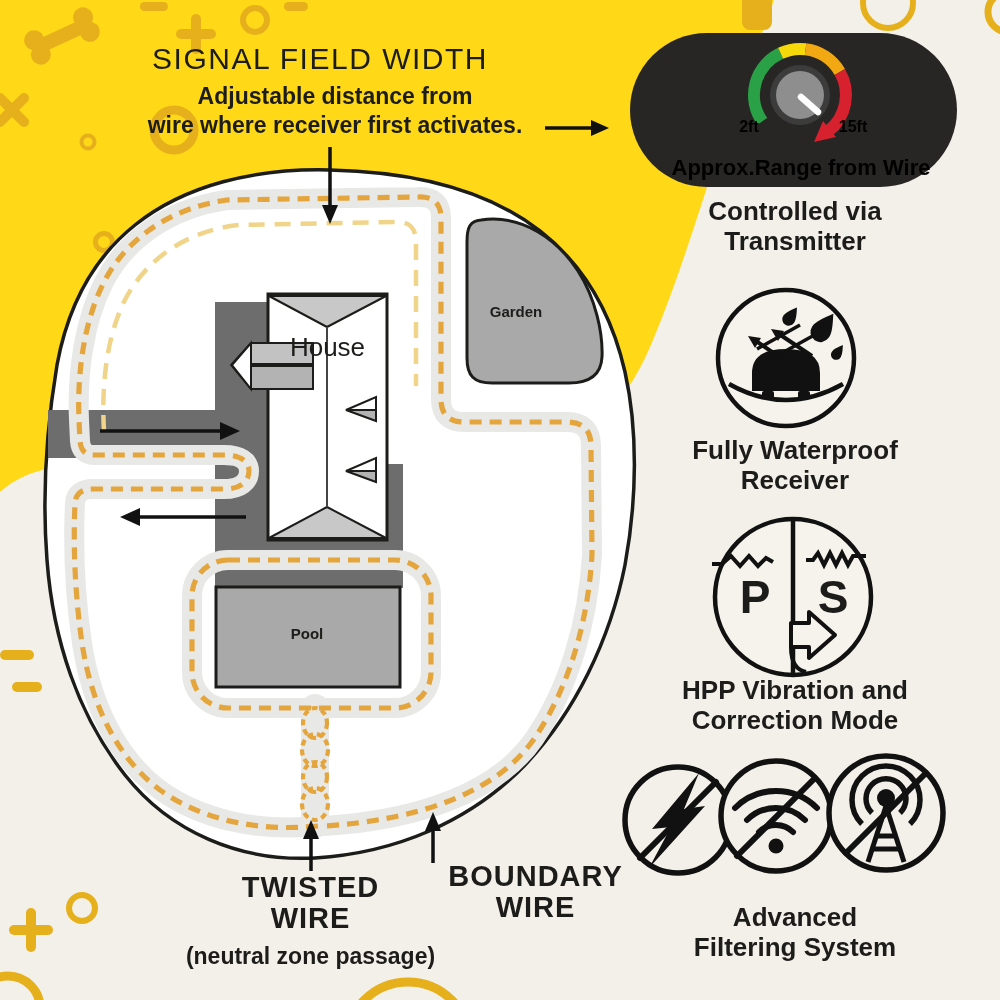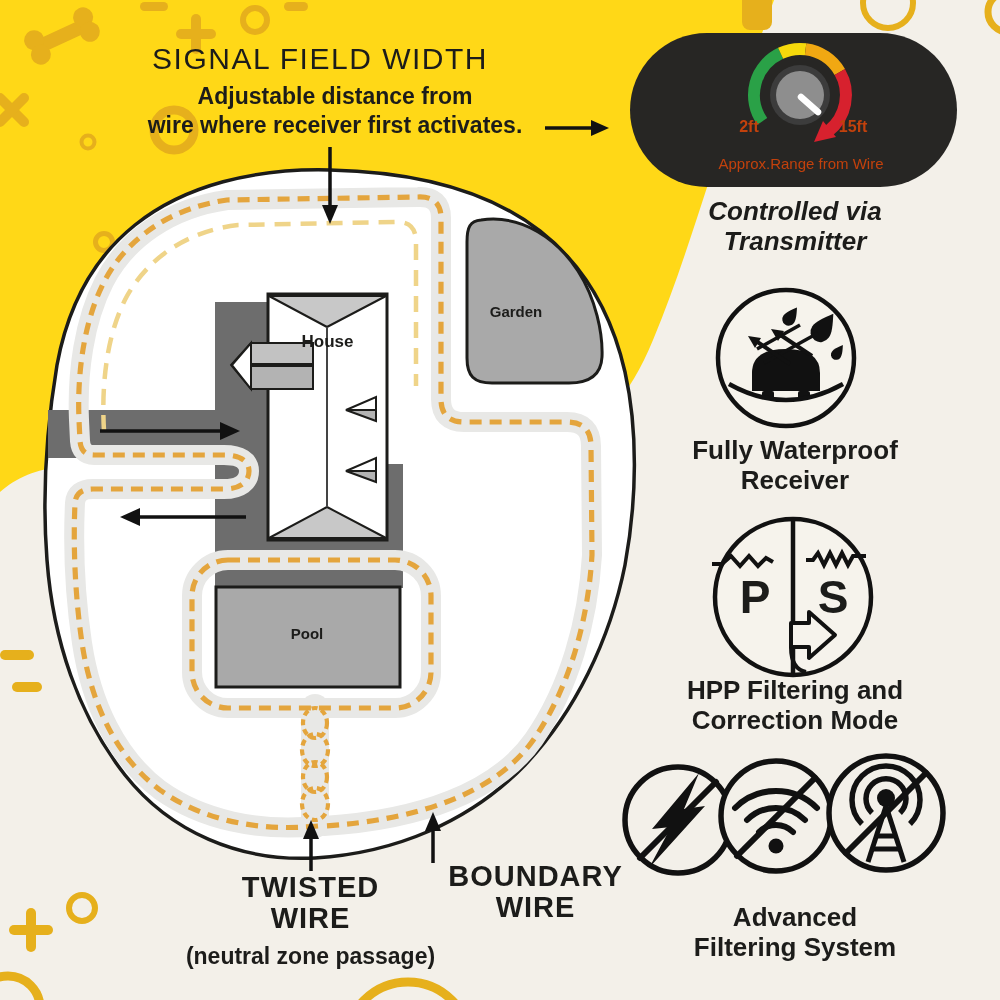--- a/index.html
+++ b/index.html
@@ -9,25 +9,25 @@
     font-family:"Liberation Sans", sans-serif;
     color:#1c1c1a;
   }
   #stage{position:absolute;inset:0;width:1000px;height:1000px;}
   #art{position:absolute;left:0;top:0;z-index:0;}
   .txt{position:absolute;z-index:2;}
   .center{text-align:center;}
   .title{font-size:30px;font-weight:400;letter-spacing:1.5px;}
   .subtitle{font-size:23px;font-weight:700;line-height:1.26;}
   .feature{font-size:26px;font-weight:800;line-height:1.14;}
-  .white{color:#c2410c;}
+  .white{color:#000000;}
   .dial-label{font-size:16px;font-weight:800;}
-  .dial-caption{font-size:15px;font-weight:400;text-align:center;}
+  .dial-caption{font-size:22px;font-weight:700;text-align:center;}
   .map-label{font-size:15px;font-weight:600;}
-  .house-label{font-size:17px;font-weight:700;}
+  .house-label{font-size:26px;font-weight:400;}
   .wire-label{font-size:29px;font-weight:800;line-height:1.07;letter-spacing:1px;}
   .wire-note{font-size:23px;font-weight:600;}
   .big-letter{font-size:46px;font-weight:800;}
 </style>
 </head>
 <body>
 
 <div id="stage">
 
 <svg id="art" width="1000" height="1000" viewBox="0 0 1000 1000">
@@ -226,35 +226,35 @@
 
 <div class="txt subtitle center" style="left:90px;top:82px;width:490px;">
   <div>Adjustable distance from</div>
   <div>wire where receiver first activates.</div>
 </div>
 
 <div class="txt dial-label white center" style="left:724px;top:118px;width:50px;">2ft</div>
 <div class="txt dial-label white center" style="left:827px;top:118px;width:52px;">15ft</div>
 <div class="txt dial-caption white center" style="left:655px;top:155px;width:292px;">Approx.Range from Wire</div>
 
-<div class="txt feature center" style="left:645px;top:197px;width:300px;font-style:italic;">
+<div class="txt feature center" style="left:645px;top:197px;width:300px;">
   <div>Controlled via</div>
   <div>Transmitter</div>
 </div>
 
 <div class="txt feature center" style="left:645px;top:436px;width:300px;">
   <div>Fully Waterproof</div>
   <div>Receiver</div>
 </div>
 
 <div class="txt big-letter center" style="left:725px;top:570px;width:60px;">P</div>
 <div class="txt big-letter center" style="left:803px;top:570px;width:60px;">S</div>
 
 <div class="txt feature center" style="left:640px;top:676px;width:310px;">
-  <div>HPP Filtering and</div>
+  <div>HPP Vibration and</div>
   <div>Correction Mode</div>
 </div>
 
 <div class="txt feature center" style="left:645px;top:903px;width:300px;">
   <div>Advanced</div>
   <div>Filtering System</div>
 </div>
 
 <div class="txt house-label center" style="left:268px;top:332px;width:119px;">House</div>
 <div class="txt map-label center" style="left:460px;top:303px;width:112px;">Garden</div>

